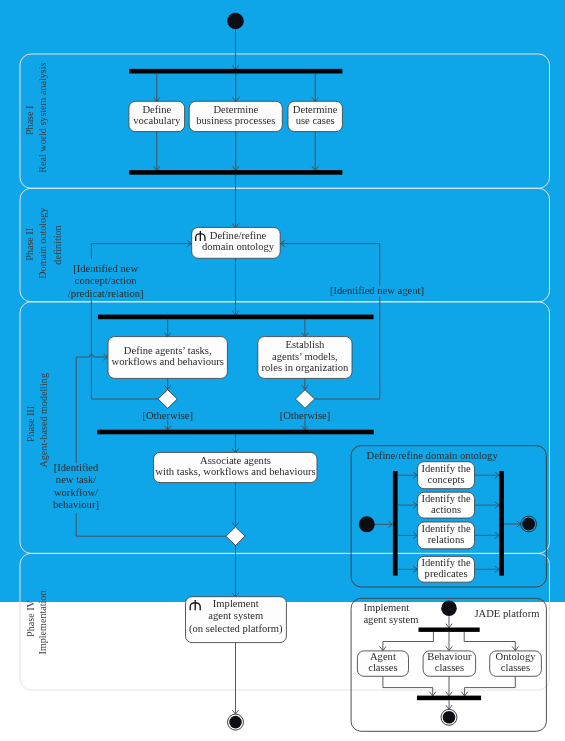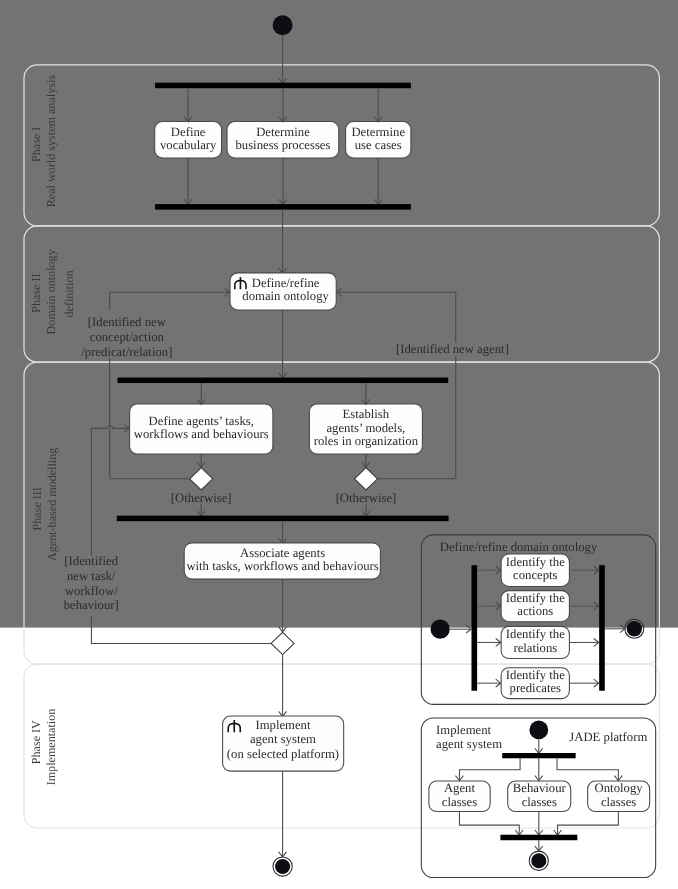--- a/index.html
+++ b/index.html
@@ -1,19 +1,19 @@
 <!DOCTYPE html>
 <html><head>
 <meta charset="utf-8">
 <title>Agent-oriented methodology activity diagram</title>
 <style>
   html,body{margin:0;padding:0;background:#ffffff;}
   body{width:565px;height:741px;overflow:hidden;
        font-family:"Liberation Serif",serif;}
-  #root{position:relative;width:565px;height:523px;background:#737373;text-align:center;}
+  #root{position:relative;width:565px;height:602px;background:#0ea5e9;text-align:center;}
   svg#diagram{display:block;position:absolute;left:0;top:0;}
   text{font-family:"Liberation Serif",serif;fill:#2b2b2b;}
   .phase-rect{fill:none;stroke:#e4e4e4;stroke-width:1;}
   .node-box{fill:#fdfdfd;stroke:#4a4a4a;stroke-width:0.9;}
   .sub-frame{fill:none;stroke:#3c3c3c;stroke-width:0.9;}
   .flow{fill:none;stroke:#4a4a4a;stroke-width:0.9;}
   .flow-l{fill:none;stroke:#555555;stroke-width:0.9;}
   .bar{fill:#000000;}
   .solid-node{fill:#0d0d14;}
   .ring{fill:none;stroke:#2a2a2a;stroke-width:0.9;}

